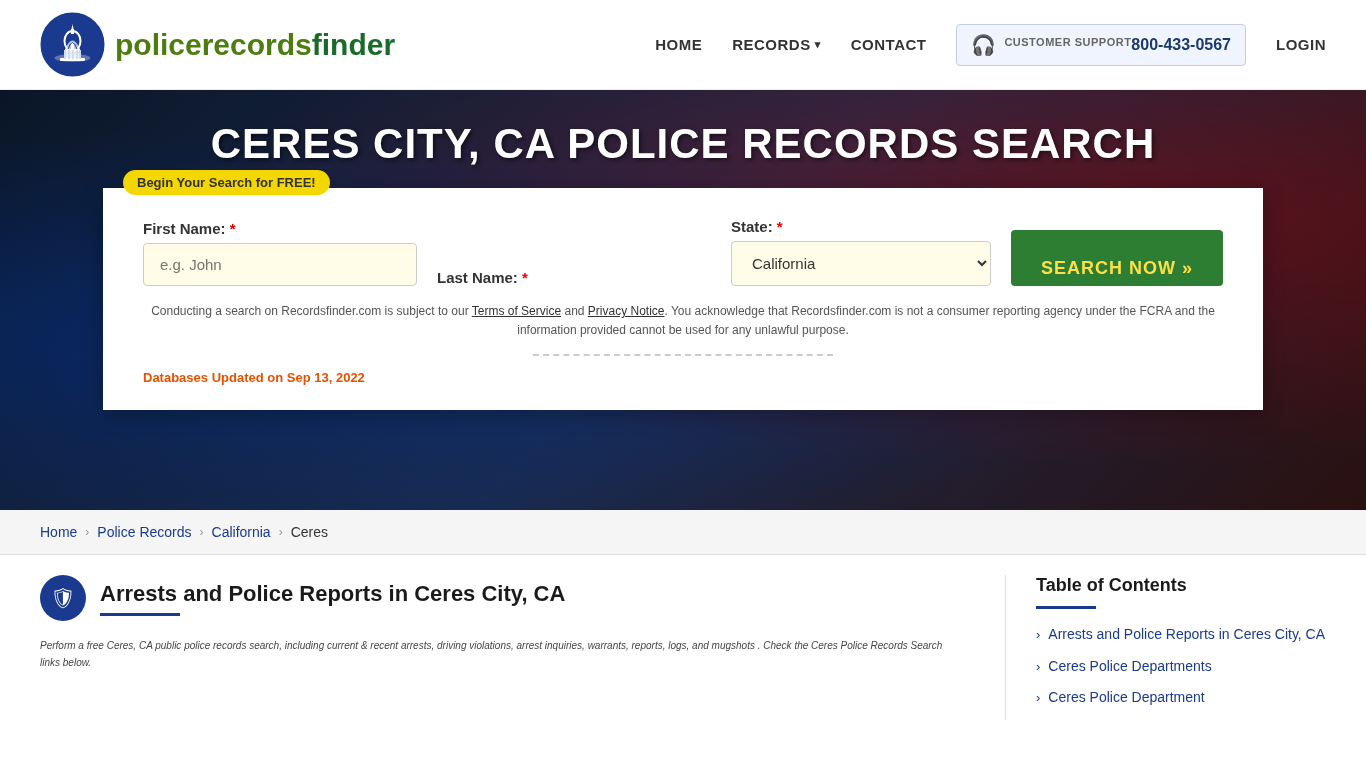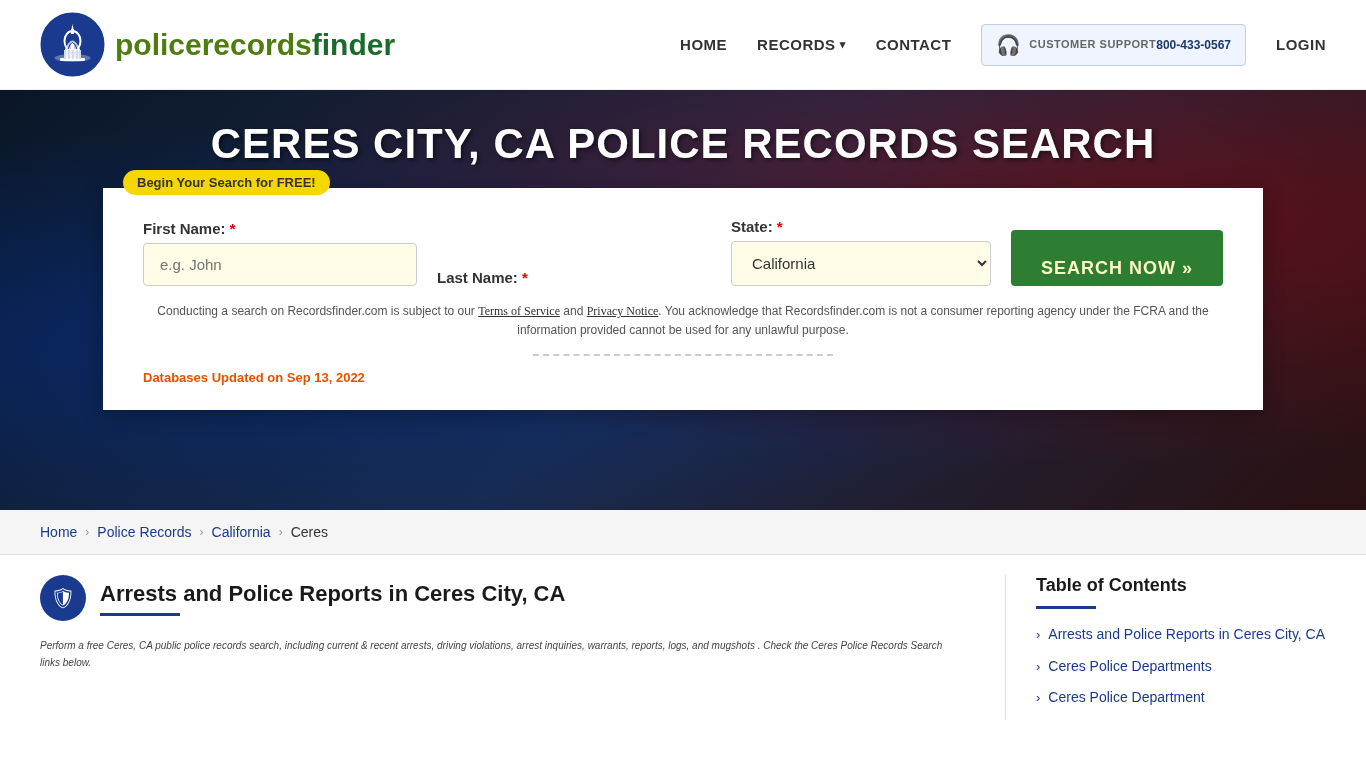--- a/index.html
+++ b/index.html
@@ -74,21 +74,21 @@
       display: flex;
       flex-direction: row;
     }
     .support-label {
       font-size: 11px;
       color: #666;
       font-weight: 600;
       letter-spacing: 0.5px;
     }
     .support-number {
-      font-size: 12px;
+      font-size: 16px;
       font-weight: 900;
       color: #1a3a6b;
     }
     .login-btn {
       font-size: 15px;
       font-weight: 700;
       color: #333;
       cursor: pointer;
     }
 
@@ -186,42 +186,41 @@
       border: 1px solid #ccc;
       border-radius: 4px;
       font-size: 15px;
       background: #fffde7;
       color: #333;
       width: 260px;
       appearance: auto;
     }
     .search-btn {
       background: #2d7d32;
-      color: #fef9c3;
+      color: #fde047;
       border: none;
       border-radius: 4px;
       padding: 28px 30px;
       font-size: 18px;
       font-weight: 900;
       letter-spacing: 1px;
       cursor: pointer;
       white-space: nowrap;
       height: 50px;
       align-self: flex-end;
     }
     .disclaimer {
       font-size: 12px;
       color: #555;
       text-align: center;
       line-height: 1.6;
     }
     .disclaimer a {
       color: #333;
       text-decoration: underline;
-      font-family: Liberation Serif, serif;
     }
     .divider-dots {
       border: none;
       border-top: 2px dashed #ccc;
       margin: 14px auto;
       width: 300px;
     }
     .db-updated {
       font-size: 13px;
       color: #2e7d32;

